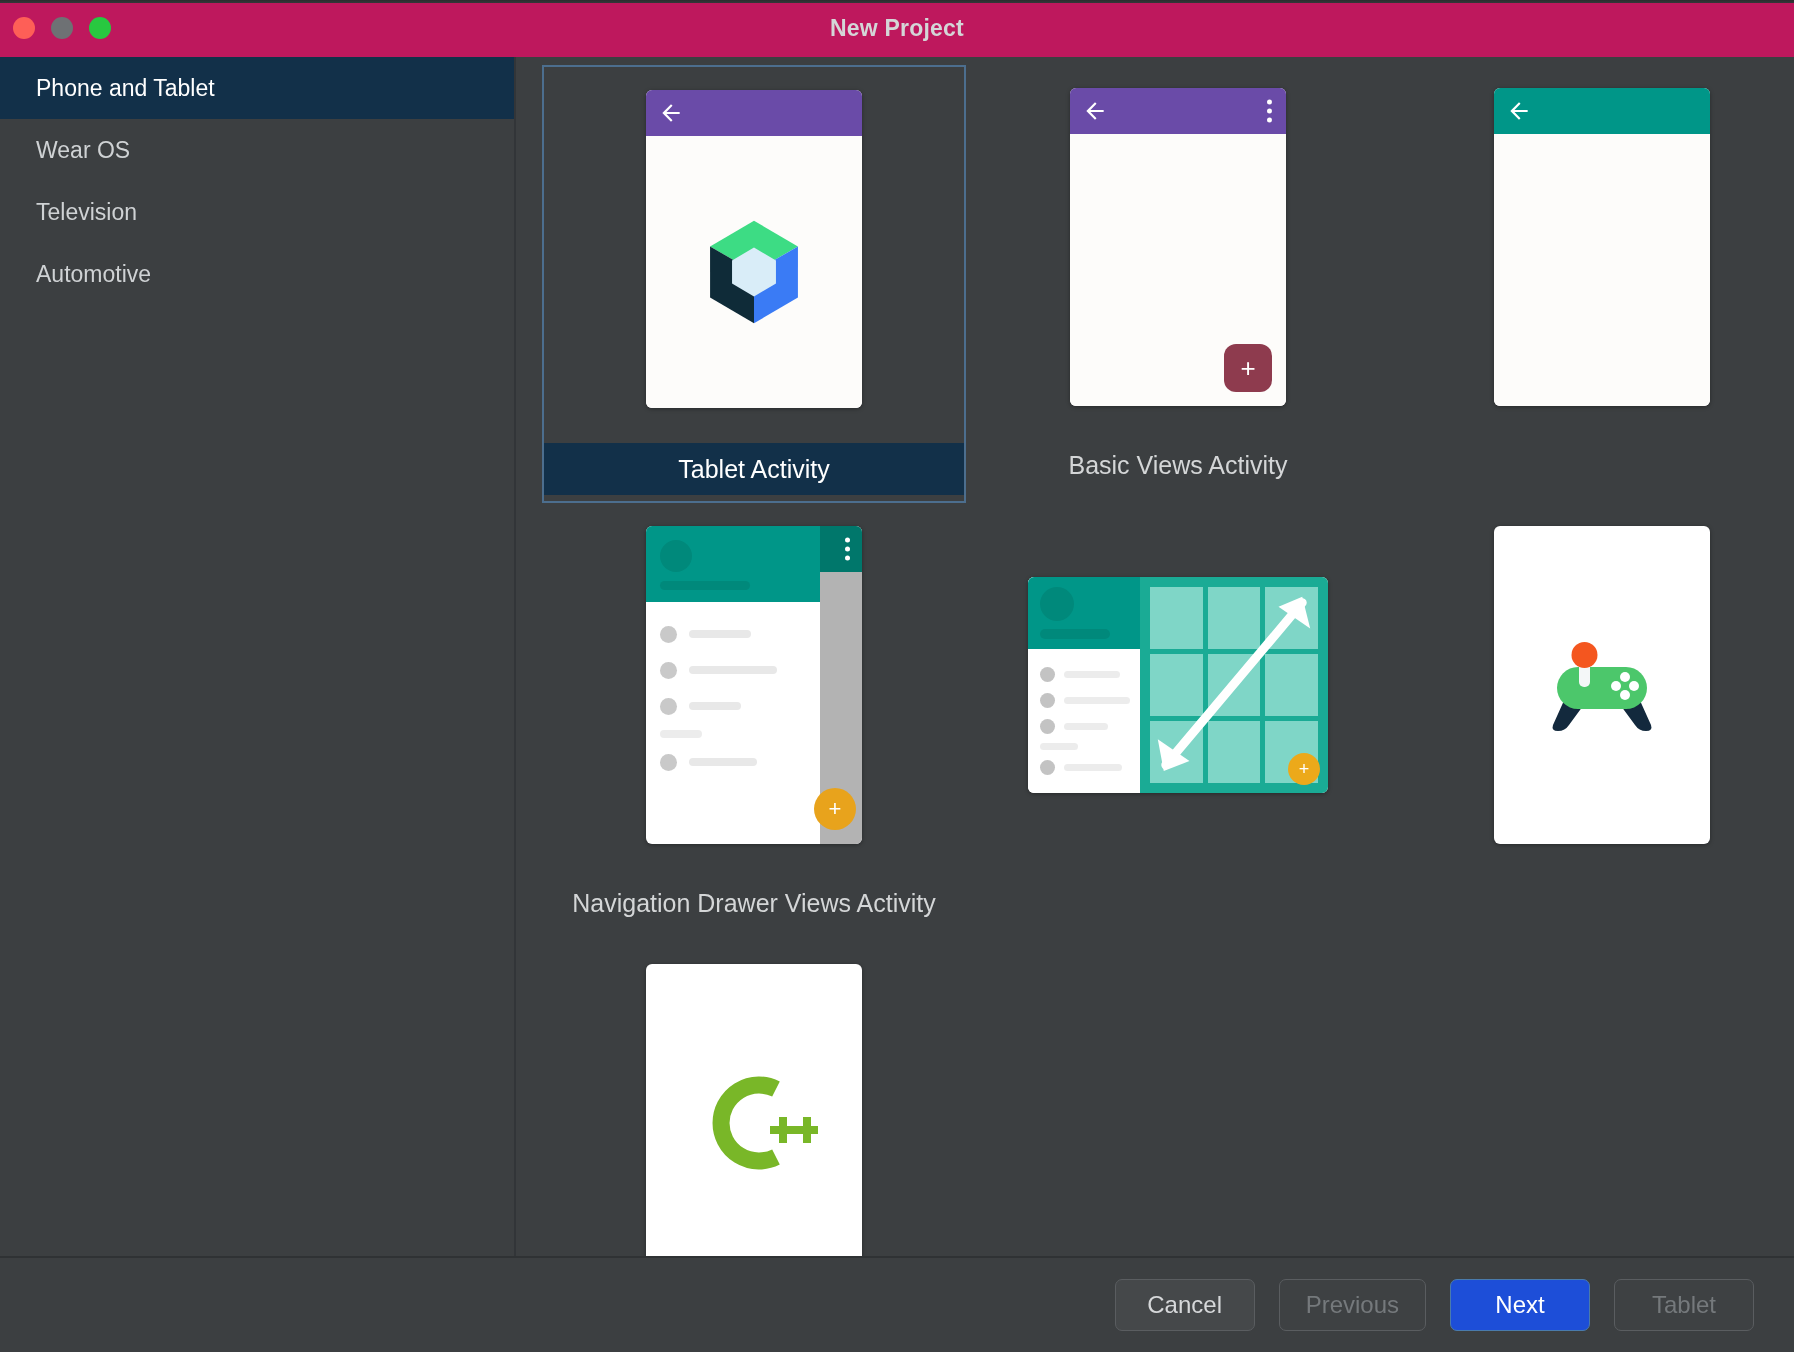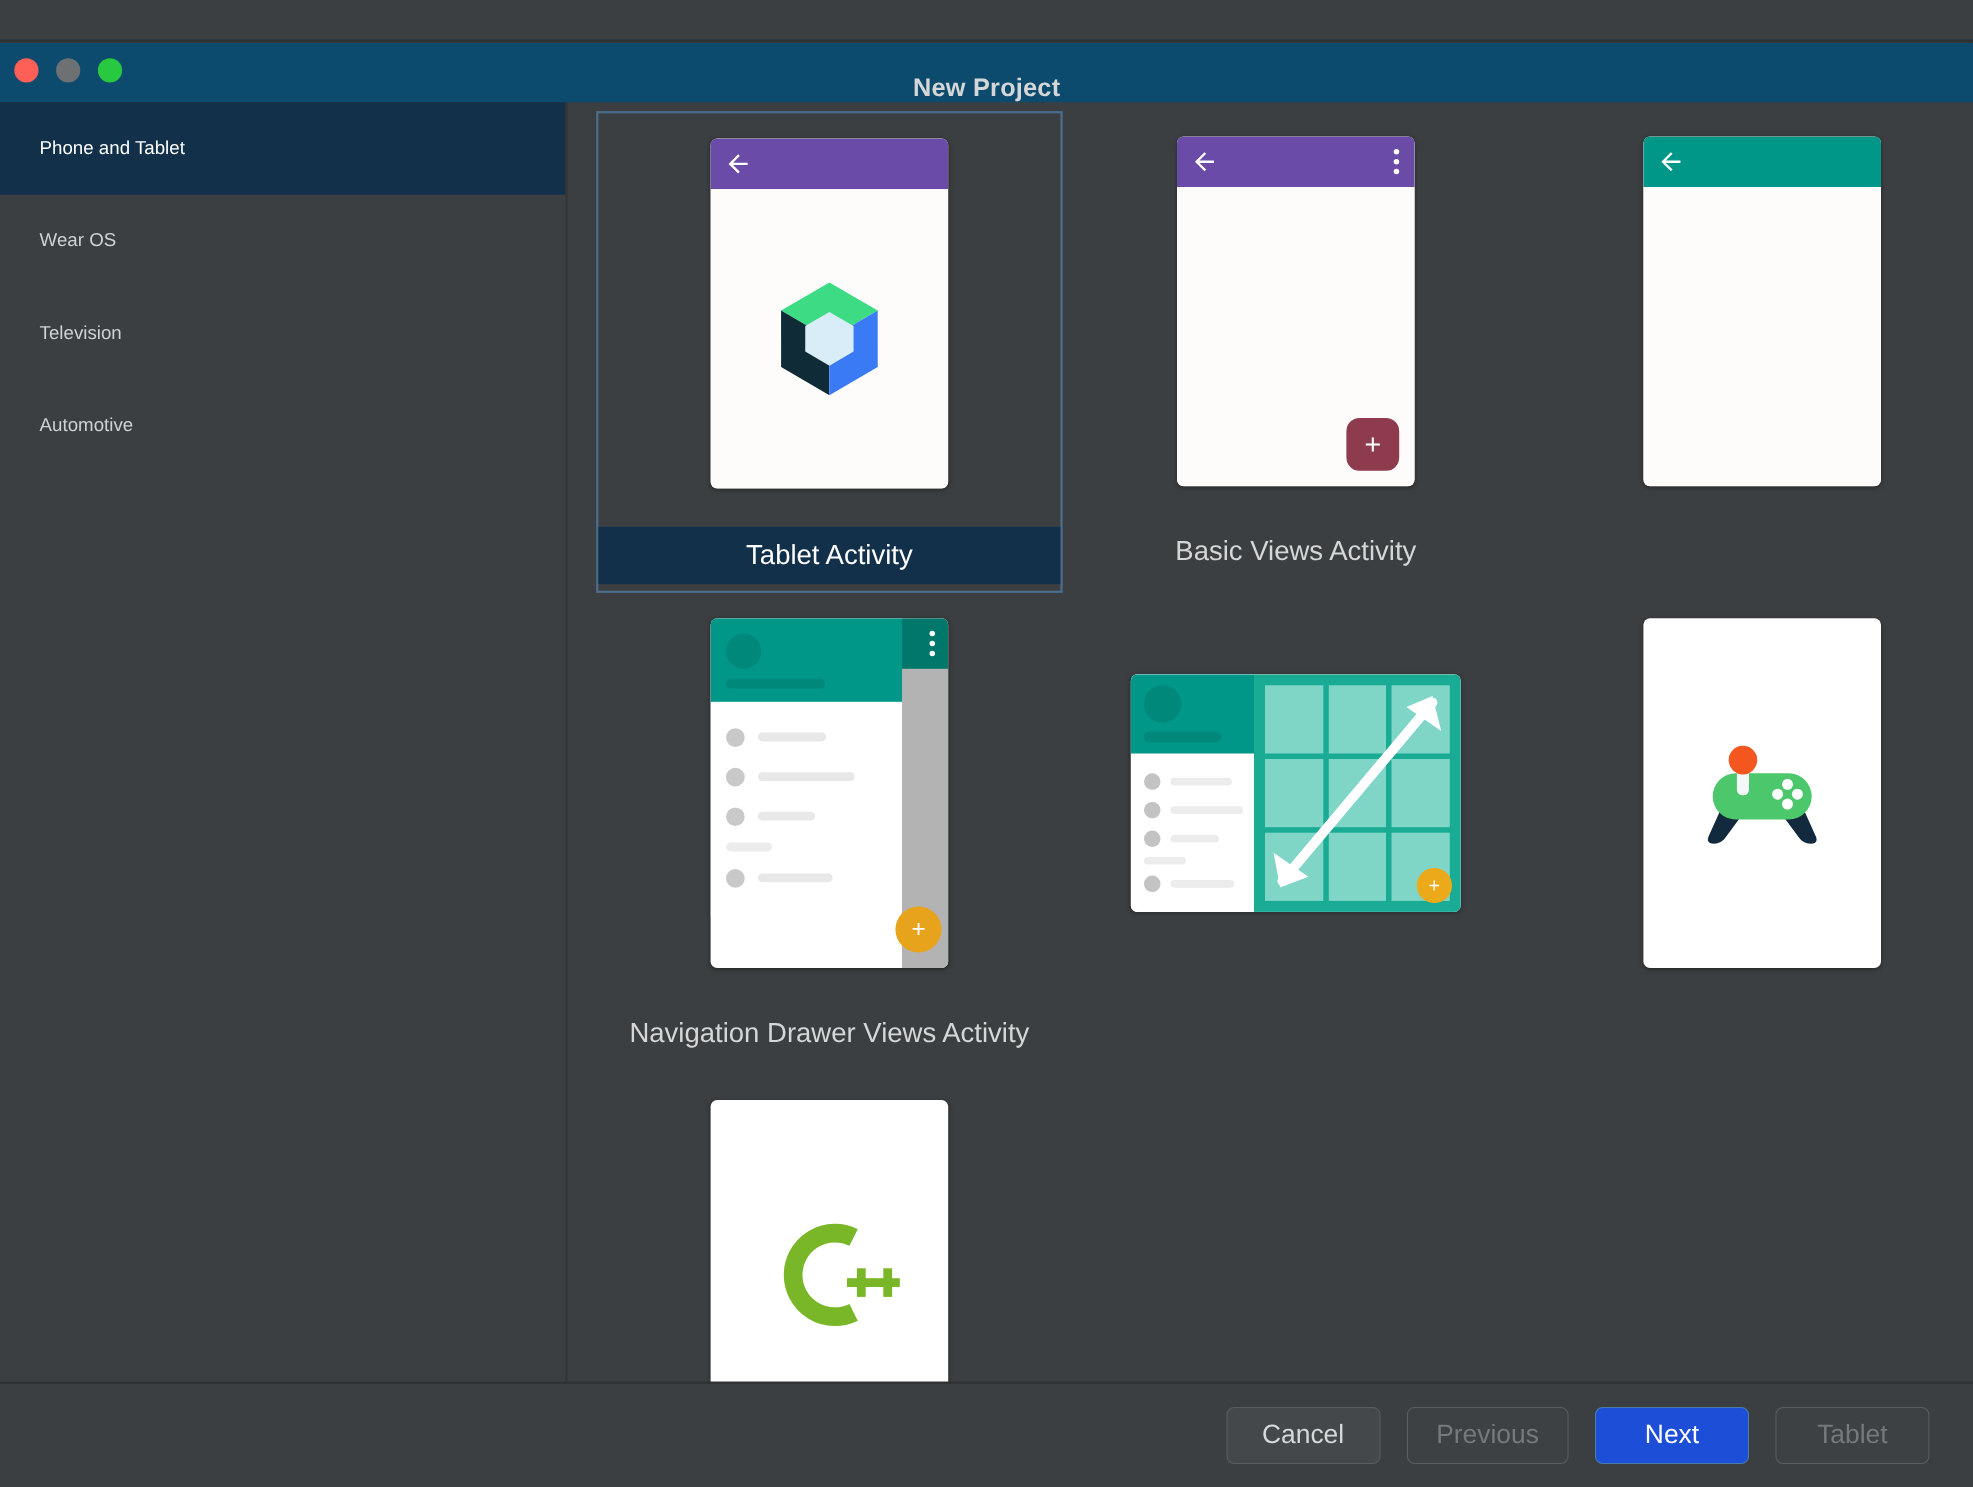--- a/index.html
+++ b/index.html
@@ -14,22 +14,22 @@
     width: 1794px; height: 1352px;
     background: #3c3f41;
     display: flex; flex-direction: column;
   }
 
   
   .titlebar {
     position: relative;
     height: 57px;
     flex: 0 0 57px;
-    background: #0c4a6e;
-    display: flex; align-items: flex-end; margin-top: 36px;
+    background: #be185d;
+    display: flex; align-items: center;
   }
   .traffic {
     position: absolute; left: 13px; top: 17px;
     display: flex; gap: 16px;
   }
   .tl-dot { width: 22px; height: 22px; border-radius: 50%; }
   .tl-close { background: #fe5f57; }
   .tl-min   { background: #6e7174; }
   .tl-max   { background: #28c840; }
   .title-text {
@@ -60,24 +60,24 @@
     position: relative;
   }
   .sidebar-header {
     height: 92px;
     display: flex; align-items: center;
     padding-left: 36px;
     font-size: 25px;
     color: #8d9093;
   }
   .side-item {
-    height: 84px;
+    height: 62px;
     display: flex; align-items: center;
     padding-left: 36px;
-    font-size: 17px;
+    font-size: 23px;
     color: #cfd2d4;
   }
   .side-item.selected {
     background: #123049;
     color: #ffffff;
   }
 
   
   .grid-wrap {
     flex: 1 1 auto;

